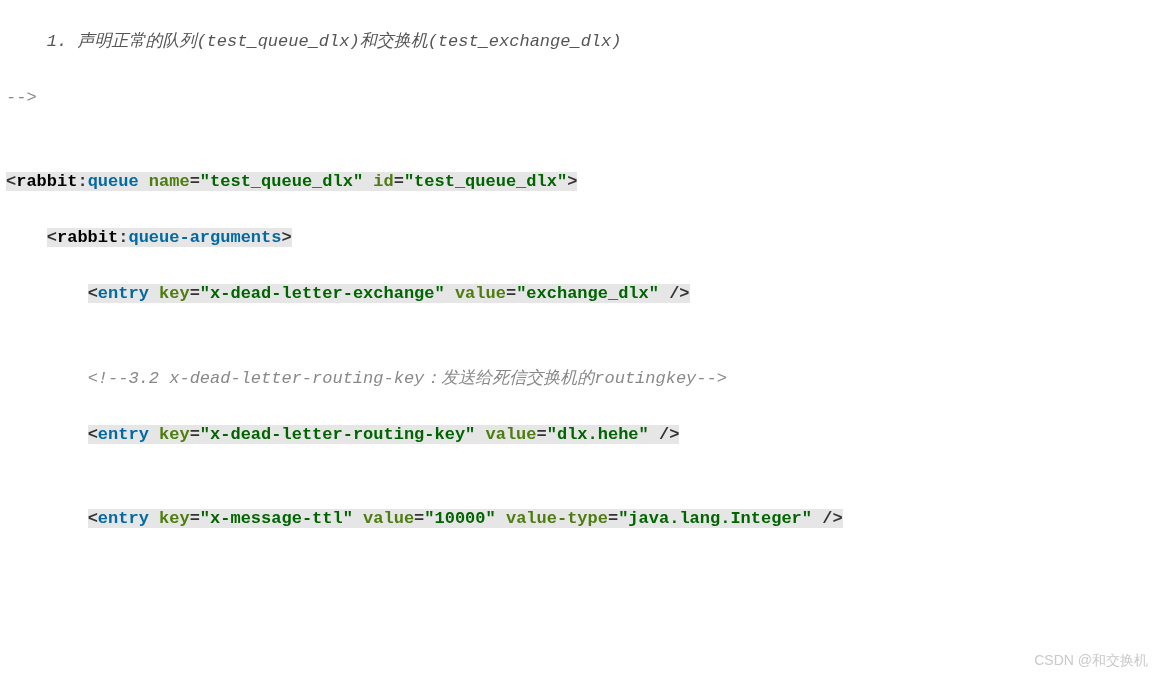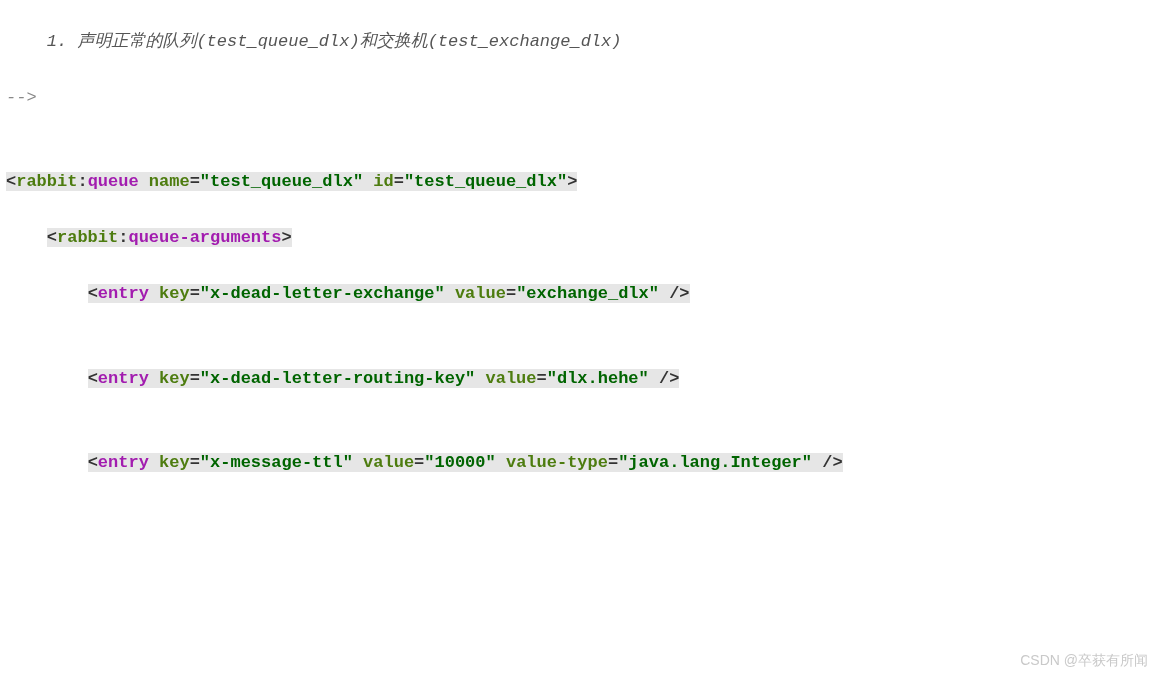--- a/index.html
+++ b/index.html
@@ -13,22 +13,22 @@
     width: 1160px;
   }
   .code-area {
     padding: 0 6px 10px 6px;
     white-space: pre;
     overflow: hidden;
   }
   .line { display:block; }
   .comment { color: #888888; font-style: italic; }
   .tag-bracket { color: #333; font-weight: bold; }
-  .tag-ns { color: #4d7c0f; font-weight: bold; }
-  .tag-name { color: #a21caf; font-weight: bold; }
+  .tag-ns { color: #000000; font-weight: bold; }
+  .tag-name { color: #0369a1; font-weight: bold; }
   .attr-name { color: #4d7c0f; font-weight: bold; }
   .attr-eq { color: #333; font-weight: bold; }
   .attr-val { color: #006400; font-weight: bold; }
   .hl-tag { background: #e6e6e6; }
   .ol-item { font-style: italic; color: #555; }
   .watermark {
     position: absolute;
     right: 12px;
     bottom: 6px;
     color: #c9c9c9;
@@ -42,27 +42,28 @@
 
 <div class="container">
 <div class="code-area">
 <span class="line">    <span class="ol-item comment">1. 声明正常的队列(test_queue_dlx)和交换机(test_exchange_dlx)</span></span>
 <span class="line"><span class="comment">--&gt;</span></span>
 <span class="line"><span></span></span>
 <span class="line"><span class="hl-tag"><span class="tag-bracket">&lt;</span><span class="tag-ns">rabbit</span><span class="tag-bracket">:</span><span class="tag-name">queue</span> <span class="attr-name">name</span><span class="attr-eq">=</span><span class="attr-val">"test_queue_dlx"</span> <span class="attr-name">id</span><span class="attr-eq">=</span><span class="attr-val">"test_queue_dlx"</span><span class="tag-bracket">&gt;</span></span></span>
 <span class="line">    <span class="hl-tag"><span class="tag-bracket">&lt;</span><span class="tag-ns">rabbit</span><span class="tag-bracket">:</span><span class="tag-name">queue-arguments</span><span class="tag-bracket">&gt;</span></span></span>
 <span class="line">        <span class="hl-tag"><span class="tag-bracket">&lt;</span><span class="tag-name">entry</span> <span class="attr-name">key</span><span class="attr-eq">=</span><span class="attr-val">"x-dead-letter-exchange"</span> <span class="attr-name">value</span><span class="attr-eq">=</span><span class="attr-val">"exchange_dlx"</span><span class="tag-bracket"> /&gt;</span></span></span>
 <span class="line"><span></span></span>
+<span class="line">        <span class="comment">&lt;!--3.2 x-dead-letter-routing-key：发送给死信交换机的routingkey--&gt;</span></span>
 <span class="line">        <span class="hl-tag"><span class="tag-bracket">&lt;</span><span class="tag-name">entry</span> <span class="attr-name">key</span><span class="attr-eq">=</span><span class="attr-val">"x-dead-letter-routing-key"</span> <span class="attr-name">value</span><span class="attr-eq">=</span><span class="attr-val">"dlx.hehe"</span><span class="tag-bracket"> /&gt;</span></span></span>
 <span class="line"><span></span></span>
 <span class="line">        <span class="hl-tag"><span class="tag-bracket">&lt;</span><span class="tag-name">entry</span> <span class="attr-name">key</span><span class="attr-eq">=</span><span class="attr-val">"x-message-ttl"</span> <span class="attr-name">value</span><span class="attr-eq">=</span><span class="attr-val">"10000"</span> <span class="attr-name">value-type</span><span class="attr-eq">=</span><span class="attr-val">"java.lang.Integer"</span><span class="tag-bracket"> /&gt;</span></span></span>
 
 
 
 
 
 
 
 
 
 </div>
-<div class="watermark">CSDN @卒获有所闻</div>
+<div class="watermark">CSDN @和交换机</div>
 </div>
 
 </body></html>

